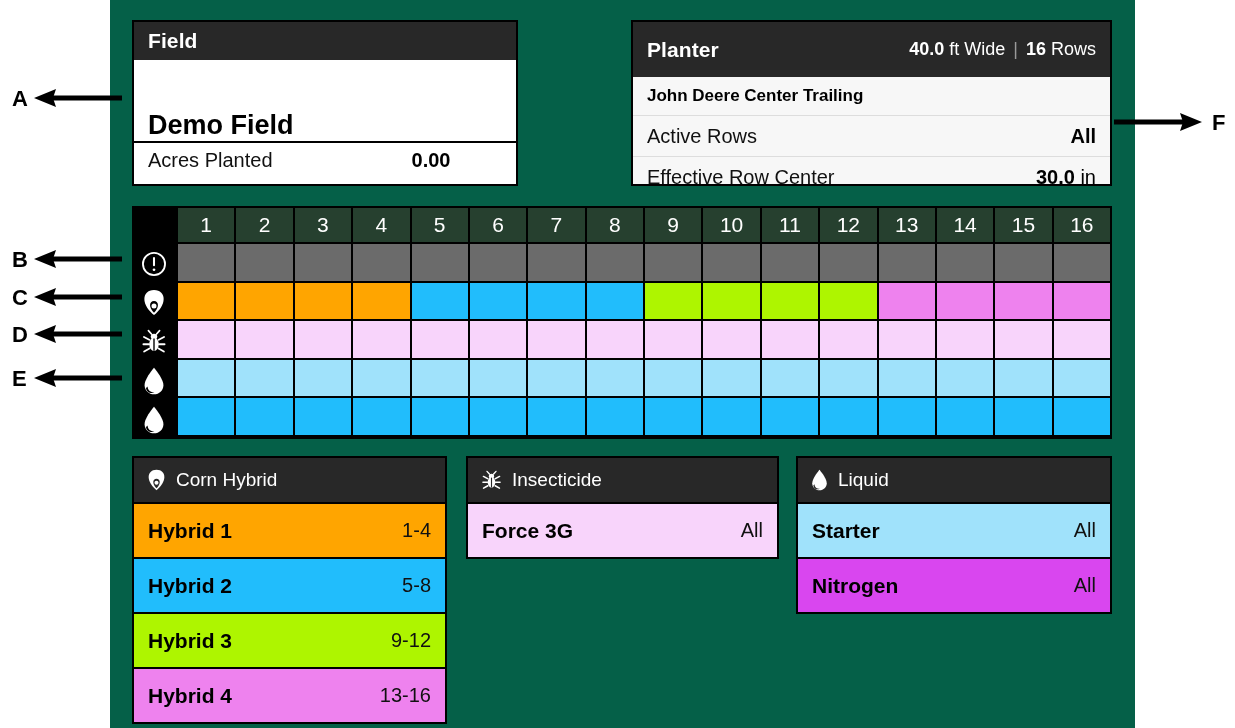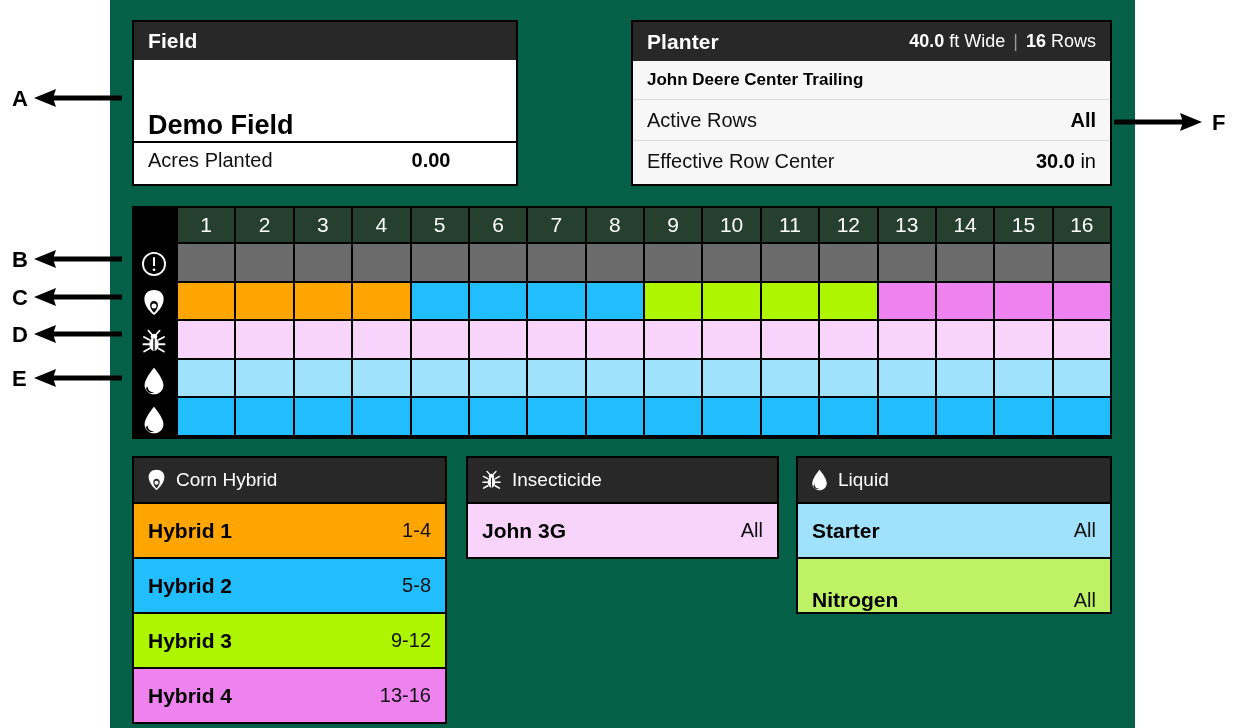--- a/index.html
+++ b/index.html
@@ -97,21 +97,21 @@
 
   
   #planter-panel {
     left: 631px;
     top: 20px;
     width: 481px;
     height: 166px;
     background: #f7f7f7;
   }
   #planter-panel .panel-header {
-    height: 39px;
+    height: 55px;
     padding: 0 14px;
     justify-content: space-between;
   }
   #planter-panel .ph-spec {
     font-size: 18px;
     font-weight: 400;
     color: #ffffff;
     white-space: nowrap;
   }
   #planter-panel .ph-spec b { font-weight: 700; }
@@ -518,42 +518,42 @@
           <path d="M19.3 16.4 L25.4 16.4" stroke="#ffffff" stroke-width="2" stroke-linecap="round"></path>
           <path d="M9.1 21.0 L3.4 24.2" stroke="#ffffff" stroke-width="2" stroke-linecap="round"></path>
           <path d="M18.9 21.0 L24.6 24.2" stroke="#ffffff" stroke-width="2" stroke-linecap="round"></path>
           <path d="M14 10.2 L14 23.4" stroke="#282828" stroke-width="1.5"></path>
         </svg>
       </span>
       <span class="lh-title">Insecticide</span>
     </div>
     <div id="insecticide-items">
         <div class="legend-row" style="background: rgb(248, 212, 251);">
-          <span class="lr-name">John 3G</span>
+          <span class="lr-name">Force 3G</span>
           <span class="lr-range">All</span>
         </div>
       </div>
   </div>
 
   <div class="legend-panel" id="liquid-panel">
     <div class="legend-head">
       <span>
         <svg width="17" height="22" viewBox="0 0 22 28">
           <path d="M11 0.8 C11 0.8 20.4 11.6 20.4 18.2 C20.4 23.4 16.2 27.3 11 27.3 C5.8 27.3 1.6 23.4 1.6 18.2 C1.6 11.6 11 0.8 11 0.8 Z" fill="#ffffff"></path>
           <path d="M4.6 19.4 C4.6 23.2 7.6 25.4 11.4 25.4 C8.2 27.3 3.4 25.3 3.0 21.0 Z" fill="#282828"></path>
         </svg>
       </span>
       <span class="lh-title">Liquid</span>
     </div>
     <div id="liquid-items">
         <div class="legend-row" style="background: rgb(160, 226, 251);">
           <span class="lr-name">Starter</span>
           <span class="lr-range">All</span>
         </div>
-        <div class="legend-row" style="background: #bef264; align-items: flex-end;">
+        <div class="legend-row" style="background: #d946ef;">
           <span class="lr-name">Nitrogen</span>
           <span class="lr-range">All</span>
         </div>
       </div>
   </div>
 
   <div class="annot-letter" style="left:12px; top:86px;">A</div>
   <div class="annot-arrow" style="left:32px; top:88px;">
     <svg width="92" height="20" viewBox="0 0 92 20">
       <line x1="90" y1="10" x2="20" y2="10" stroke="#000000" stroke-width="5"></line>

